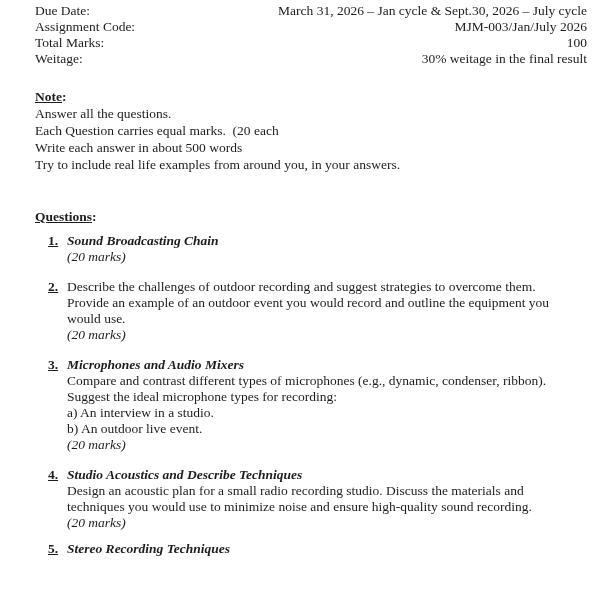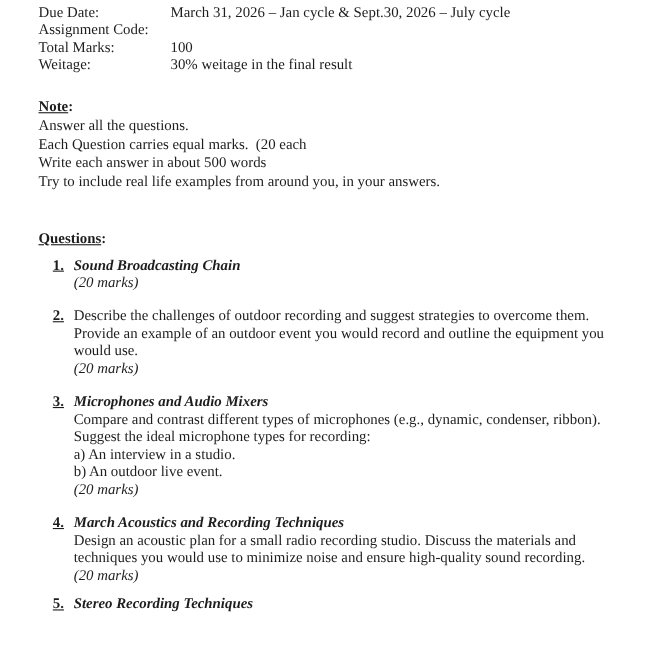--- a/index.html
+++ b/index.html
@@ -28,20 +28,21 @@
     display: flex;
     line-height: 16px;
   }
   .field-label {
     width: 120px;
     flex-shrink: 0;
   }
   .field-value {
     flex: 1;
     white-space: pre-wrap;
+    text-align: right;
   }
   
   .note-block { margin-top: 21px; }
   .section-heading {
     font-weight: bold;
     line-height: 17px;
   }
   .underlined { text-decoration: underline; }
   .note-line {
     line-height: 17px;
@@ -72,20 +73,21 @@
 
 <div class="page">
 
   <div class="header-block">
     <div class="field-row">
       <span class="field-label">Due Date:</span>
       <span class="field-value">March 31, 2026 – Jan cycle &amp; Sept.30, 2026 – July cycle</span>
     </div>
     <div class="field-row">
       <span class="field-label">Assignment Code:</span>
+      <span class="field-value">MJM-003/Jan/July 2026</span>
     </div>
     <div class="field-row">
       <span class="field-label">Total Marks:</span>
       <span class="field-value">100</span>
     </div>
     <div class="field-row">
       <span class="field-label">Weitage:</span>
       <span class="field-value">30% weitage in the final result</span>
     </div>
   </div>
@@ -131,21 +133,21 @@
 Suggest the ideal microphone types for recording:
 a) An interview in a studio.
 b) An outdoor live event.</div>
         <div class="q-marks">(20 marks)</div>
       </div>
     </div>
 
     <div class="question">
       <span class="q-number"><span class="underlined">4.</span></span>
       <div class="q-content">
-        <div class="q-title">March Acoustics and Recording Techniques</div>
+        <div class="q-title">Studio Acoustics and Describe Techniques</div>
         <div class="q-body">Design an acoustic plan for a small radio recording studio. Discuss the materials and
 techniques you would use to minimize noise and ensure high-quality sound recording.</div>
         <div class="q-marks">(20 marks)</div>
       </div>
     </div>
 
     <div class="question last">
       <span class="q-number"><span class="underlined">5.</span></span>
       <div class="q-content">
         <div class="q-title">Stereo Recording Techniques</div>

